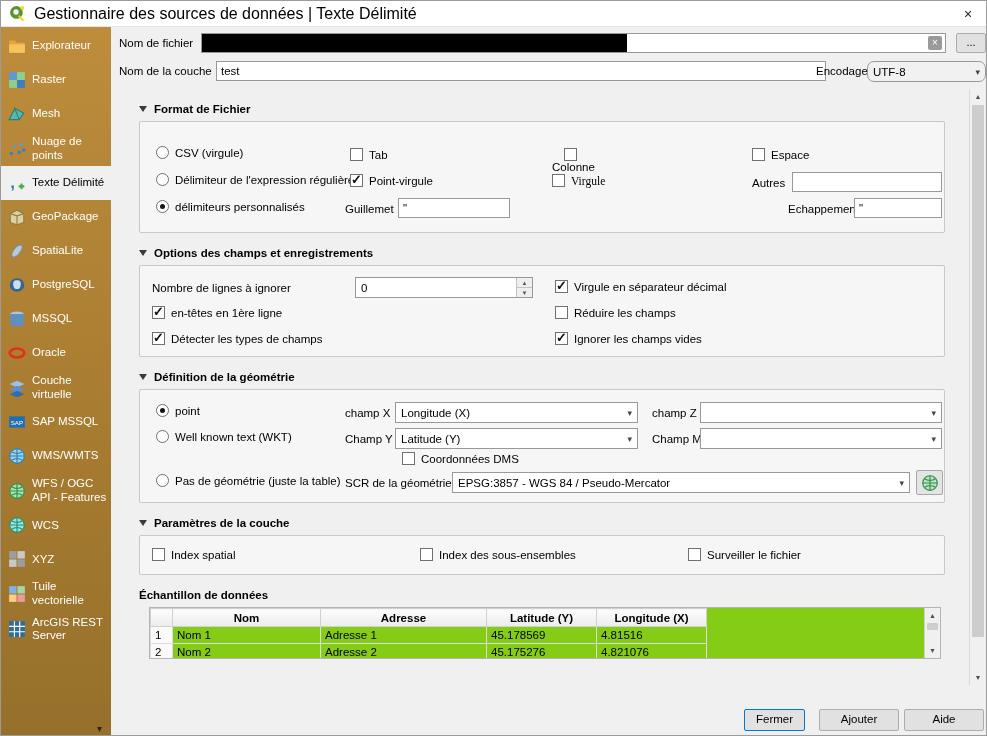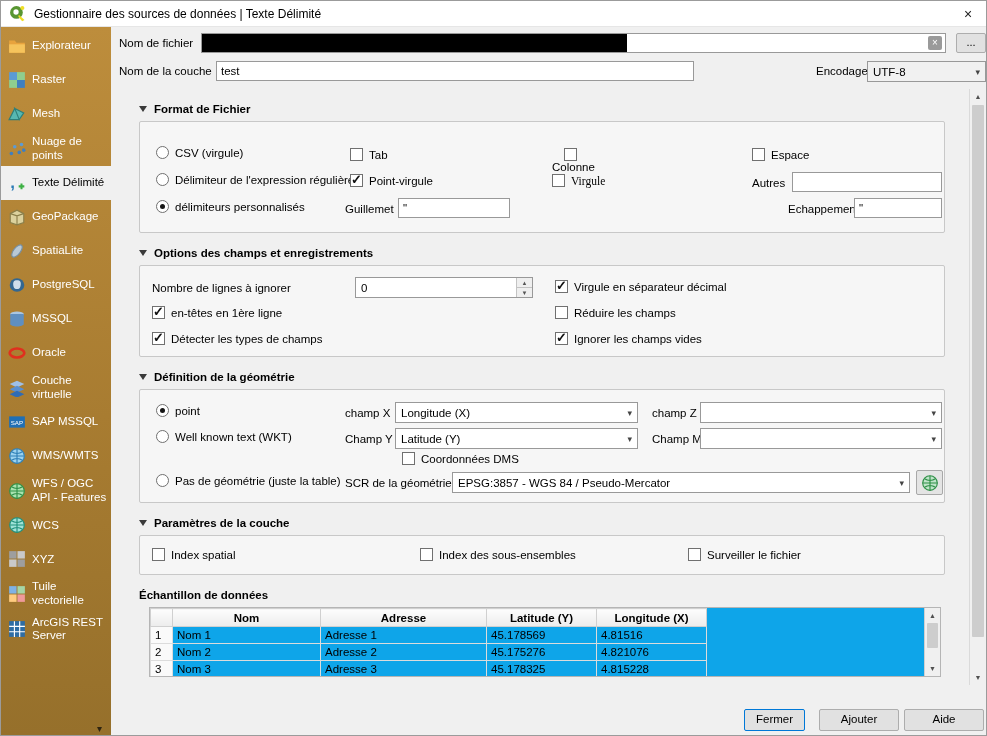--- a/index.html
+++ b/index.html
@@ -5,21 +5,21 @@
   * { margin:0; padding:0; box-sizing:border-box; }
   html,body { background:#ffffff; }
   body { font-family:"Liberation Sans", sans-serif; }
   .window { position:relative; width:987px; height:736px; overflow:hidden;
             background:#f0f0f0; border:1px solid #9b9b9b; }
 
   
   .titlebar { position:absolute; top:0; left:0; right:0; height:26px; background:#ffffff;
               display:flex; align-items:center; padding-left:8px; border-bottom:1px solid #e6e6e6; }
   .qgis-logo { width:17px; height:17px; margin-right:8px; flex:0 0 17px; }
-  .title-text { font-size:12px; color:#000; }
+  .title-text { font-size:16px; color:#000; }
   .close-btn { position:absolute; right:0; top:0; width:36px; height:26px; display:flex;
                align-items:center; justify-content:center; font-size:14px; color:#222; cursor:default; }
 
   
   .sidebar { position:absolute; left:0; top:26px; bottom:0; width:110px; overflow:hidden;
              background:linear-gradient(180deg,#bd8d3c 0%,#a87c31 55%,#96702b 100%); padding-top:2px; }
   .sb-item { display:flex; align-items:center; min-height:34px; padding:4px 3px 4px 6px; cursor:default; }
   .sb-item.selected { background:#f0f0f0; }
   .sb-item.selected .sb-label { color:#000; }
   .sb-ic { width:20px; height:20px; flex:0 0 20px; margin-right:5px; display:flex;
@@ -33,26 +33,26 @@
   .frm-label { position:absolute; font-size:11.5px; color:#000; white-space:nowrap; }
 
   .txt-input { position:absolute; height:20px; background:#fff; border:1px solid #999;
                font-size:11.5px; display:flex; align-items:center; padding:0 4px; overflow:hidden; }
   .file-input { left:90px; top:6px; width:745px; }
   .redact { position:absolute; left:0; top:0; bottom:0; width:425px; background:#000; }
   .clear-icon { position:absolute; right:3px; top:2px; width:14px; height:14px; background:#9a9a9a;
                 border-radius:2px; color:#fff; font-size:10px; line-height:14px; text-align:center; }
   .browse-btn { position:absolute; left:845px; top:6px; width:30px; height:20px; background:#e1e1e1;
                 border:1px solid #adadad; border-radius:2px; font-size:11px; text-align:center; line-height:17px; }
-  .layer-input { left:105px; top:34px; width:478px; }
+  .layer-input { left:105px; top:34px; width:610px; }
 
   .combo { position:absolute; height:21px; background:#fff; border:1px solid #999;
            display:flex; align-items:center; font-size:11.5px; padding:0 5px; overflow:hidden; }
   .combo .arrow { margin-left:auto; font-size:9px; color:#444; padding-left:4px; }
-  .combo.gray { background:#f1f1f1; }
+  .combo.gray { background:#f1f1f1;border-radius:7px; }
   .enc-combo { left:756px; top:34px; width:119px; }
 
   
   .scrollwrap { position:absolute; left:0; right:0; top:62px; height:596px; }
   .content { position:absolute; left:0; right:17px; top:0; bottom:0; overflow:hidden;
              padding:12px 24px 0 28px; }
 
   .sec-hdr { display:flex; align-items:center; height:16px; margin-bottom:4px;
              font-size:11.5px; font-weight:bold; color:#000; }
   .tri { width:0; height:0; border-left:4px solid transparent; border-right:4px solid transparent;
@@ -82,22 +82,22 @@
                display:flex; flex-direction:column; }
   .spin-btns span { flex:1; font-size:6px; color:#555; display:flex; align-items:center;
                     justify-content:center; background:#efefef; }
   .spin-btns span:first-child { border-bottom:1px solid #c3c3c3; }
 
   .globe-btn { position:absolute; width:27px; height:25px; background:#e4e4e4; border:1px solid #a8a8a8;
                border-radius:2px; display:flex; align-items:center; justify-content:center; }
   .globe-btn svg { width:18px; height:18px; }
 
   
-  .sample-box { position:relative; margin-left:10px; width:792px; height:70px;
-                border:1px solid #b5b5b5; background:#0ea5e9; overflow:hidden; }
+  .sample-box { position:relative; margin-left:10px; width:792px; height:52px;
+                border:1px solid #b5b5b5; background:#84cc16; overflow:hidden; }
   table.sample { border-collapse:collapse; font-size:11.5px; table-layout:fixed; }
   table.sample th { background:linear-gradient(#fdfdfd,#ececec); border:1px solid #d0d0d0;
                     font-weight:bold; height:18px; padding:0 4px; overflow:hidden; }
   table.sample td { border:1px solid #dcdcdc; height:17px; padding:0 4px; overflow:hidden; white-space:nowrap; }
   table.sample td:first-child { background:#fafafa; }
 
   
   .vscroll { position:absolute; right:0; top:0; bottom:0; width:17px; background:#f0f0f0;
              border-left:1px solid #dadada; }
   .vs-arrow { position:absolute; left:0; right:0; height:15px; display:flex; align-items:center;

